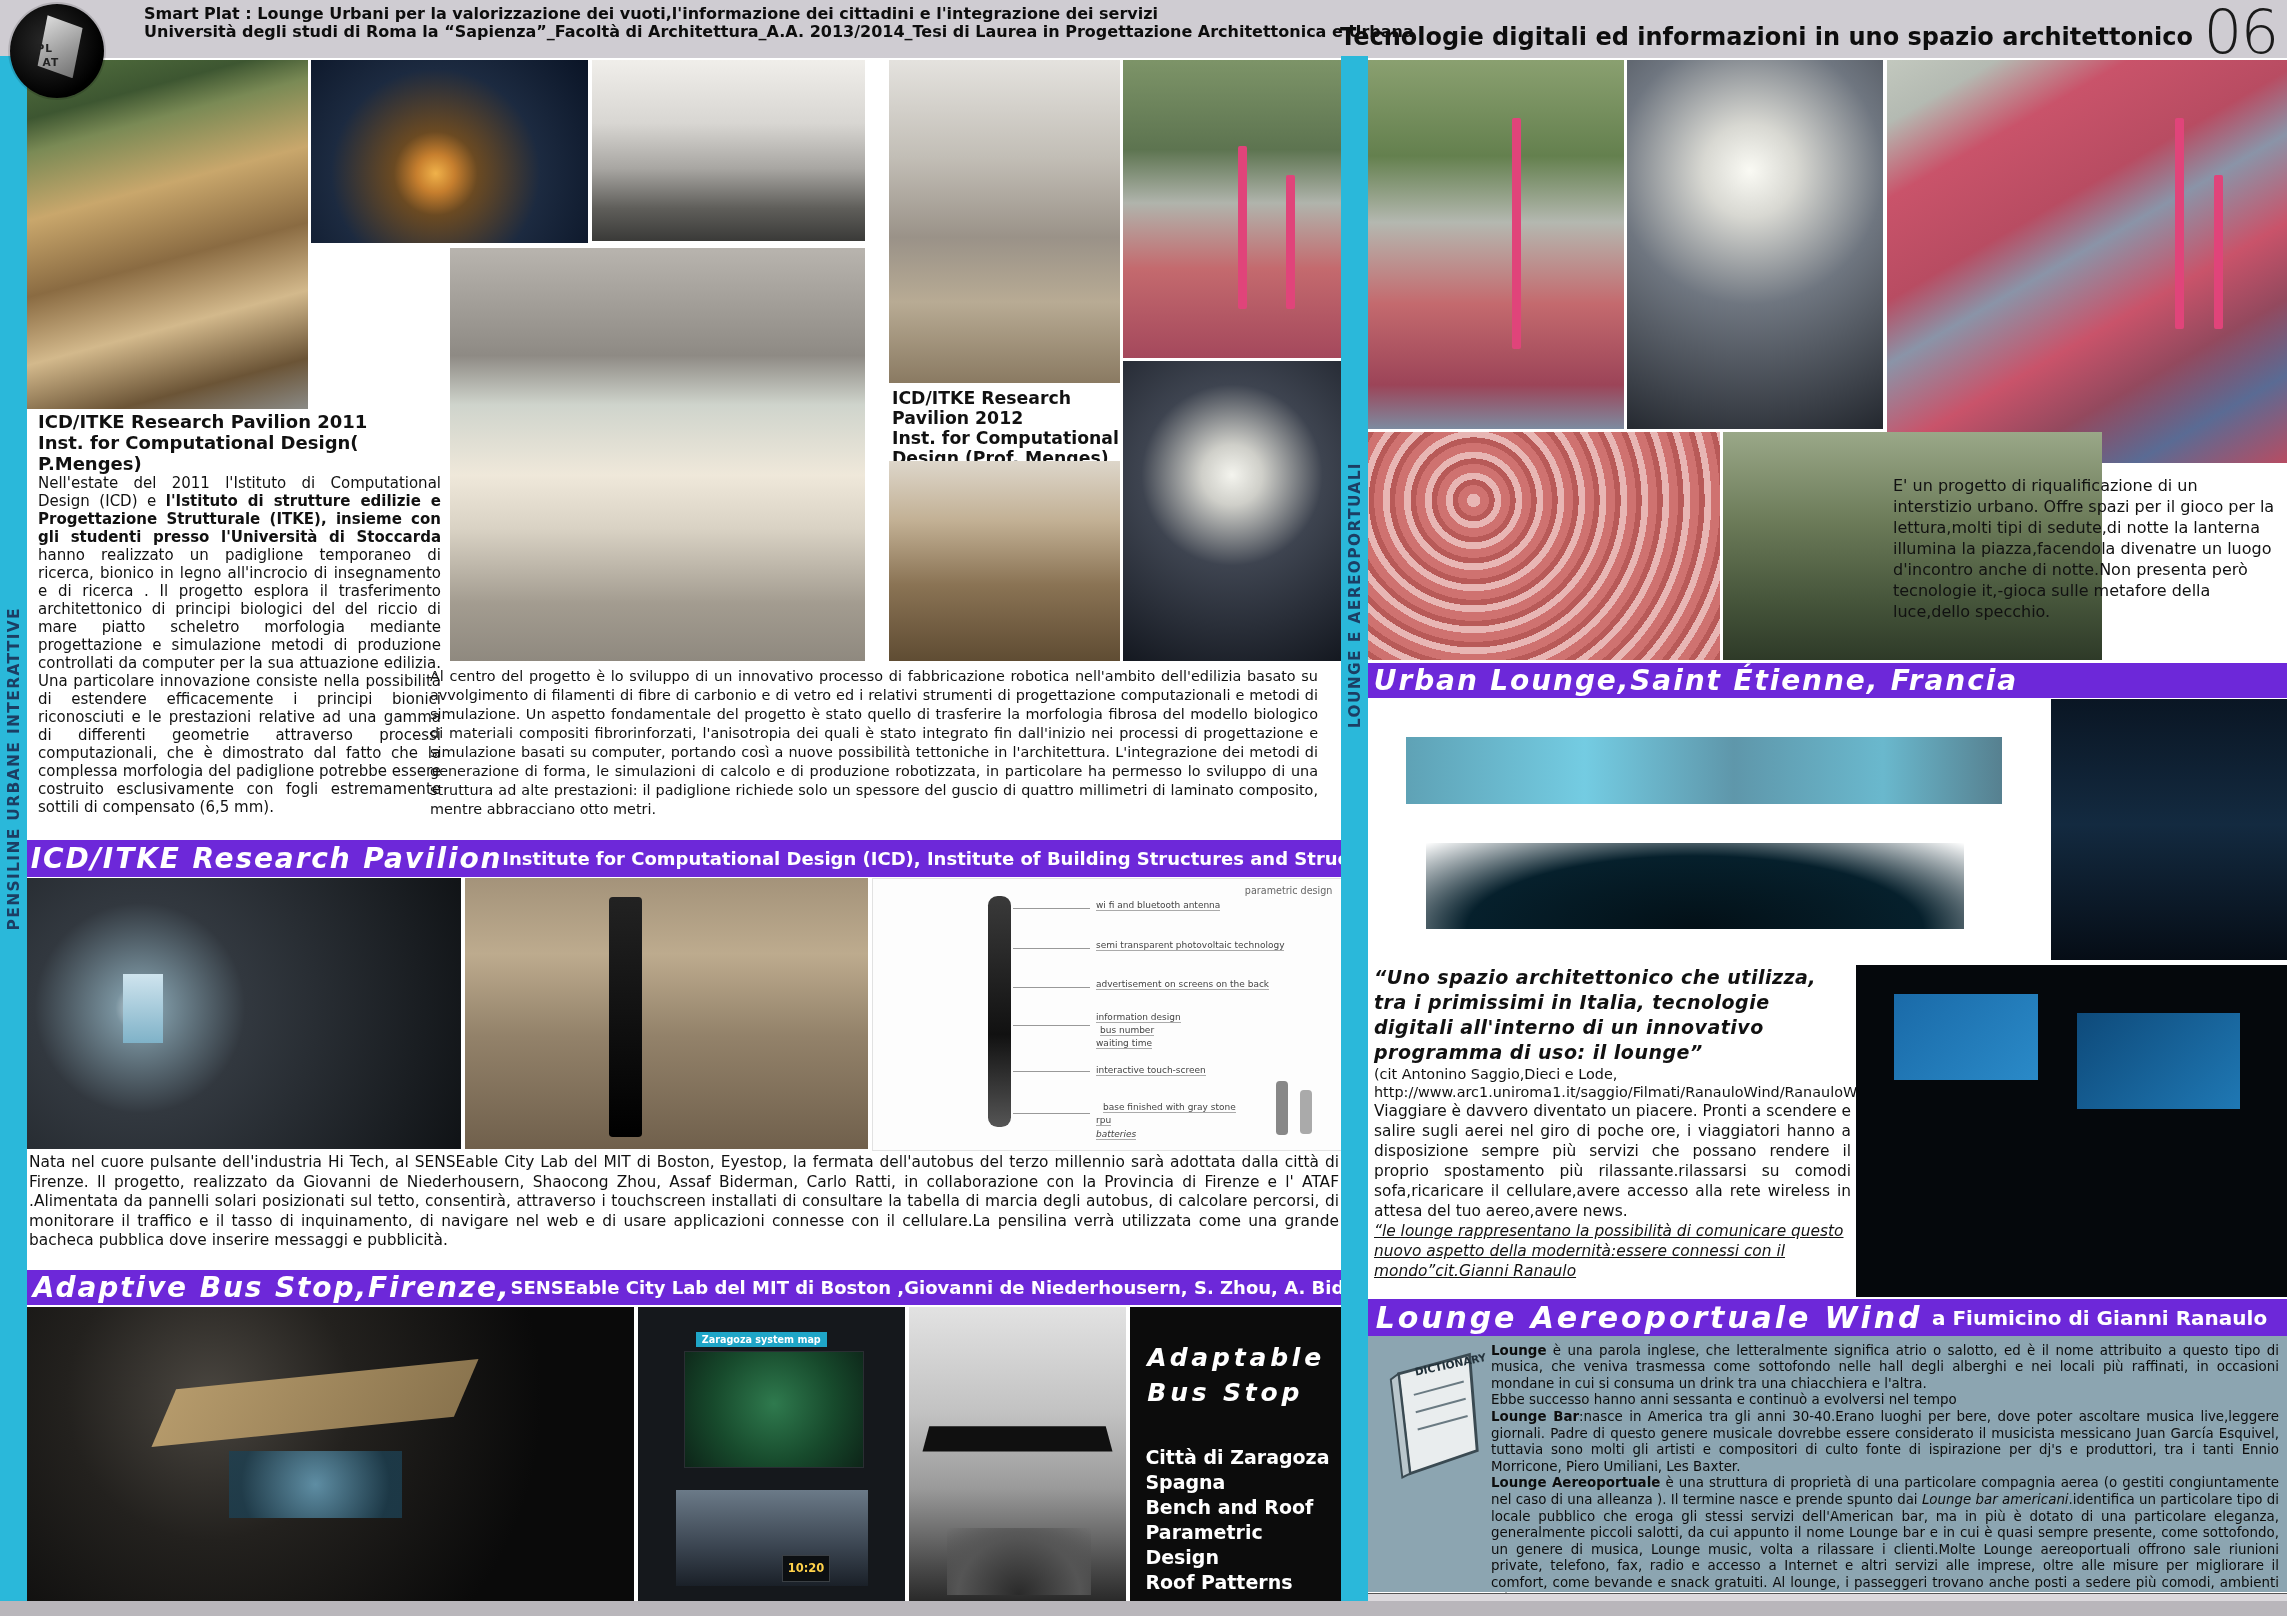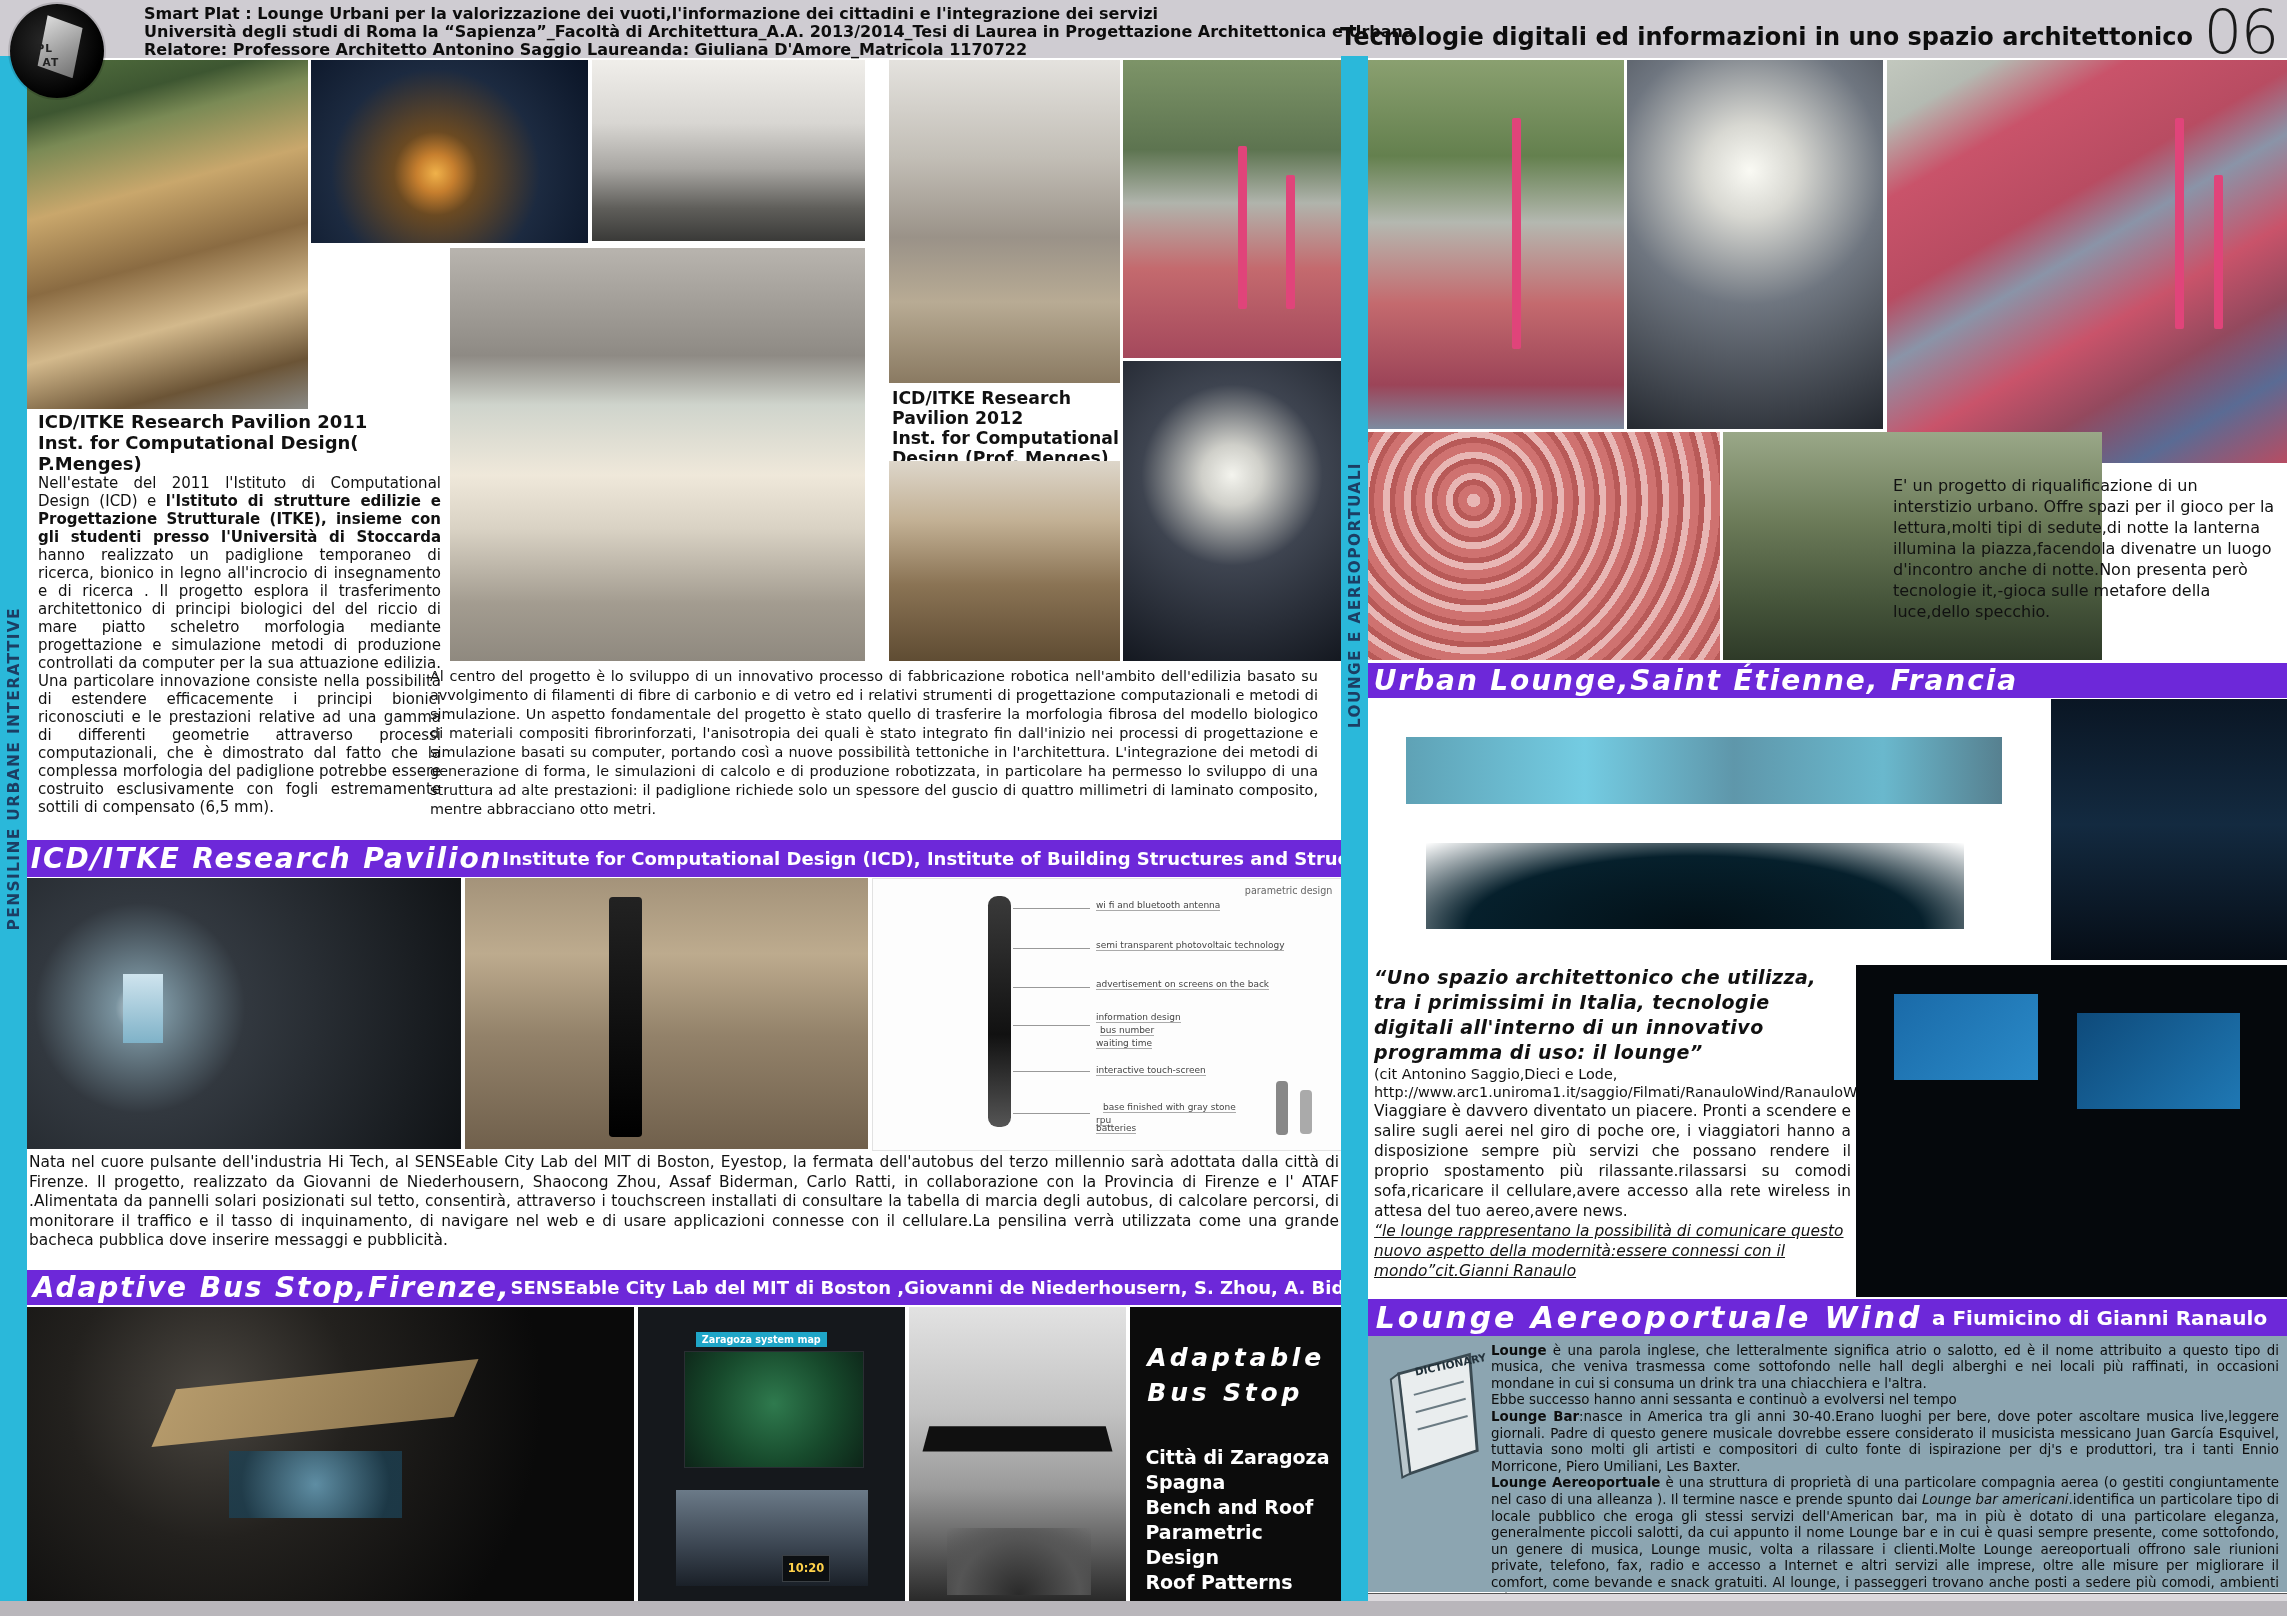--- a/index.html
+++ b/index.html
@@ -43,21 +43,20 @@
 
 <div class="page">
 
   <div class="whitebg" style="left:27px;top:58px;width:1314px;height:1552px;"></div>
   <div class="whitebg" style="left:1368px;top:58px;width:919px;height:1537px;"></div>
 
   <div class="header">
     <div class="abs" style="left:144px;top:4.8px;">
       <div class="hline">Smart Plat : Lounge Urbani per la valorizzazione dei vuoti,l'informazione dei cittadini e l'integrazione dei servizi</div>
       <div class="hline">Università degli studi di Roma la “Sapienza”_Facoltà di Architettura_A.A. 2013/2014_Tesi di Laurea in Progettazione Architettonica e Urbana</div>
-      <div class="hline">Relatore: Professore Architetto Antonino Saggio Laureanda: Giuliana D'Amore_Matricola 1170722</div>
     </div>
     <div class="abs htitle" style="right:94px;top:23px;">Tecnologie digitali ed informazioni in uno spazio architettonico</div>
     <div class="abs pagenum" style="right:9.6px;top:3.8px;">06</div>
   </div>
 
   <div class="logo">
     <div class="pick"></div>
     <span style="left:27px;top:38px;color:#222;">PL</span>
     <span style="left:33px;top:52px;color:#222;">AT</span>
   </div>
@@ -120,21 +119,21 @@
     <div class="abs" style="left:140px;top:234px;width:77px;height:1px;background:#999;"></div>
     <span class="abs diaglabel" style="left:223px;top:21px;">wi fi and bluetooth antenna</span>
     <span class="abs diaglabel" style="left:223px;top:61px;">semi transparent photovoltaic technology</span>
     <span class="abs diaglabel" style="left:223px;top:100px;">advertisement on screens on the back</span>
     <span class="abs diaglabel" style="left:223px;top:133px;">information design</span>
     <span class="abs diaglabel" style="left:227px;top:146px;">bus number</span>
     <span class="abs diaglabel" style="left:223px;top:159px;">waiting time</span>
     <span class="abs diaglabel" style="left:223px;top:186px;">interactive touch-screen</span>
     <span class="abs diaglabel" style="left:230px;top:223px;">base finished with gray stone</span>
     <span class="abs diaglabel" style="left:223px;top:236px;">rpu</span>
-    <span class="abs diaglabel" style="left:223px;top:244px;">batteries</span>
+    <span class="abs diaglabel" style="left:223px;top:250px;font-style:italic;">batteries</span>
     <div class="abs" style="left:403px;top:202px;width:11.5px;height:54px;background:#888;border-radius:3.8px;"></div>
     <div class="abs" style="left:427px;top:211px;width:11.5px;height:44px;background:#aaa;border-radius:3.8px;"></div>
   </div>
 
   <div class="abs bodytext" style="left:29px;top:1153px;width:1310px;font-size:15.4px;line-height:19.5px;">Nata nel cuore pulsante dell'industria Hi Tech, al SENSEable City Lab del MIT di Boston, Eyestop, la fermata dell'autobus del terzo millennio sarà adottata dalla città di Firenze. Il progetto, realizzato da Giovanni de Niederhousern, Shaocong Zhou, Assaf Biderman, Carlo Ratti, in collaborazione con la Provincia di Firenze e l' ATAF .Alimentata da pannelli solari posizionati sul tetto, consentirà, attraverso i touchscreen installati di consultare la tabella di marcia degli autobus, di calcolare percorsi, di monitorare il traffico e il tasso di inquinamento, di navigare nel web e di usare applicazioni connesse con il cellulare.La pensilina verrà utilizzata come una grande bacheca pubblica dove inserire messaggi e pubblicità.</div>
 
   <div class="banner" style="left:27px;top:1270px;width:1314px;height:35px;">
     <span class="script" style="margin-left:5.8px;text-align:right;">Adaptive Bus Stop,Firenze,</span>
     <span class="bannerbold">SENSEable City Lab del MIT di Boston ,Giovanni de Niederhousern, S. Zhou, A. Biderman, Carlo Ratti</span>
   </div>

